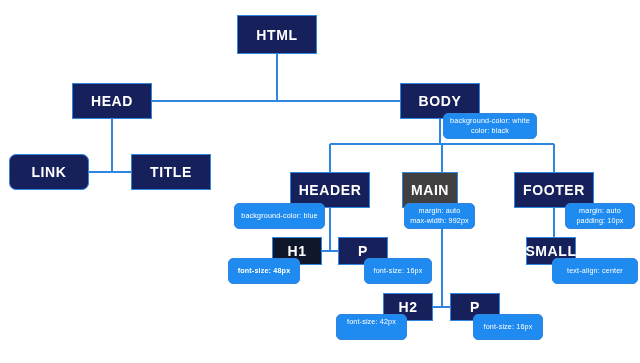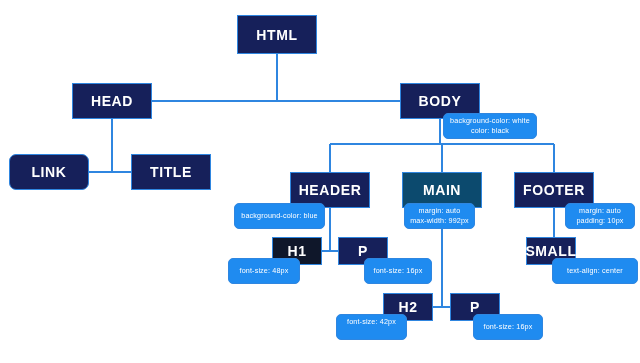--- a/index.html
+++ b/index.html
@@ -91,21 +91,21 @@
     </div>
     <div class="node" style="left: 9px; top: 154px; width: 80px; height: 36px; background: rgb(22, 32, 90); border-color: rgb(47, 134, 224); color: rgb(255, 255, 255); border-radius: 7px;">
       <span>LINK</span>
     </div>
     <div class="node" style="left: 131px; top: 154px; width: 80px; height: 36px; background: rgb(22, 32, 90); border-color: rgb(47, 134, 224); color: rgb(255, 255, 255);">
       <span>TITLE</span>
     </div>
     <div class="node" style="left: 290px; top: 172px; width: 80px; height: 36px; background: rgb(22, 32, 90); border-color: rgb(47, 134, 224); color: rgb(255, 255, 255);">
       <span>HEADER</span>
     </div>
-    <div class="node" style="left: 402px; top: 172px; width: 80px; height: 36px; background: #0c4a6e; border-color: rgb(47, 134, 224); color: rgb(255, 255, 255);">
+    <div class="node" style="left: 402px; top: 172px; width: 56px; height: 36px; background: #404040; border-color: rgb(47, 134, 224); color: rgb(255, 255, 255);">
       <span>MAIN</span>
     </div>
     <div class="node" style="left: 514px; top: 172px; width: 80px; height: 36px; background: rgb(22, 32, 90); border-color: rgb(47, 134, 224); color: rgb(255, 255, 255);">
       <span>FOOTER</span>
     </div>
     <div class="node" style="left: 272px; top: 237px; width: 50px; height: 28px; background: #0f172a; border-color: rgb(47, 134, 224); color: rgb(255, 255, 255);">
       <span>H1</span>
     </div>
     <div class="node" style="left: 338px; top: 237px; width: 50px; height: 28px; background: rgb(22, 32, 90); border-color: rgb(47, 134, 224); color: rgb(255, 255, 255);">
       <span>P</span>
@@ -127,21 +127,21 @@
       <span>background-color: blue</span>
     </div>
     <div class="note" style="left: 404px; top: 203px; width: 71px; height: 23px; background: rgb(31, 139, 240); border-color: rgb(47, 134, 224); color: rgb(255, 255, 255);">
       <span>margin: auto</span>
       <span>max-width: 992px</span>
     </div>
     <div class="note" style="left: 565px; top: 203px; width: 70px; height: 23px; background: rgb(31, 139, 240); border-color: rgb(47, 134, 224); color: rgb(255, 255, 255);">
       <span>margin: auto</span>
       <span>padding: 10px</span>
     </div>
-    <div class="note" style="left: 228px; top: 258px; width: 72px; height: 21px; background: rgb(31, 139, 240); border-color: rgb(47, 134, 224); color: rgb(255, 255, 255);">
+    <div class="note" style="left: 228px; top: 258px; width: 72px; height: 21px; background: rgb(31, 139, 240); border-color: rgb(47, 134, 224); color: rgb(255, 255, 255); font-weight: bold;">
       <span>font-size: 48px</span>
     </div>
     <div class="note" style="left: 364px; top: 258px; width: 68px; height: 21px; background: rgb(31, 139, 240); border-color: rgb(47, 134, 224); color: rgb(255, 255, 255);">
       <span>font-size: 16px</span>
     </div>
     <div class="note" style="left: 552px; top: 258px; width: 86px; height: 21px; background: rgb(31, 139, 240); border-color: rgb(47, 134, 224); color: rgb(255, 255, 255);">
       <span>text-align: center</span>
     </div>
     <div class="note" style="left: 336px; top: 314px; width: 71px; height: 21px; background: rgb(31, 139, 240); border-color: rgb(47, 134, 224); color: rgb(255, 255, 255); justify-content: flex-end;">
       <span>font-size: 42px</span>

